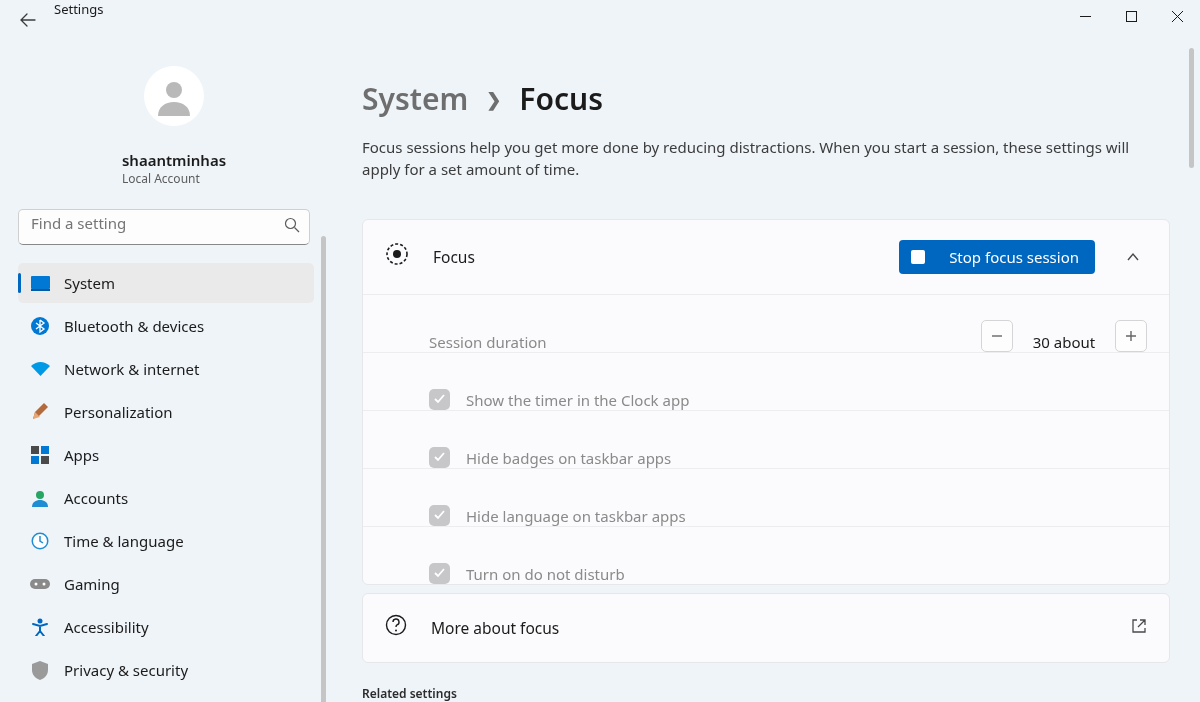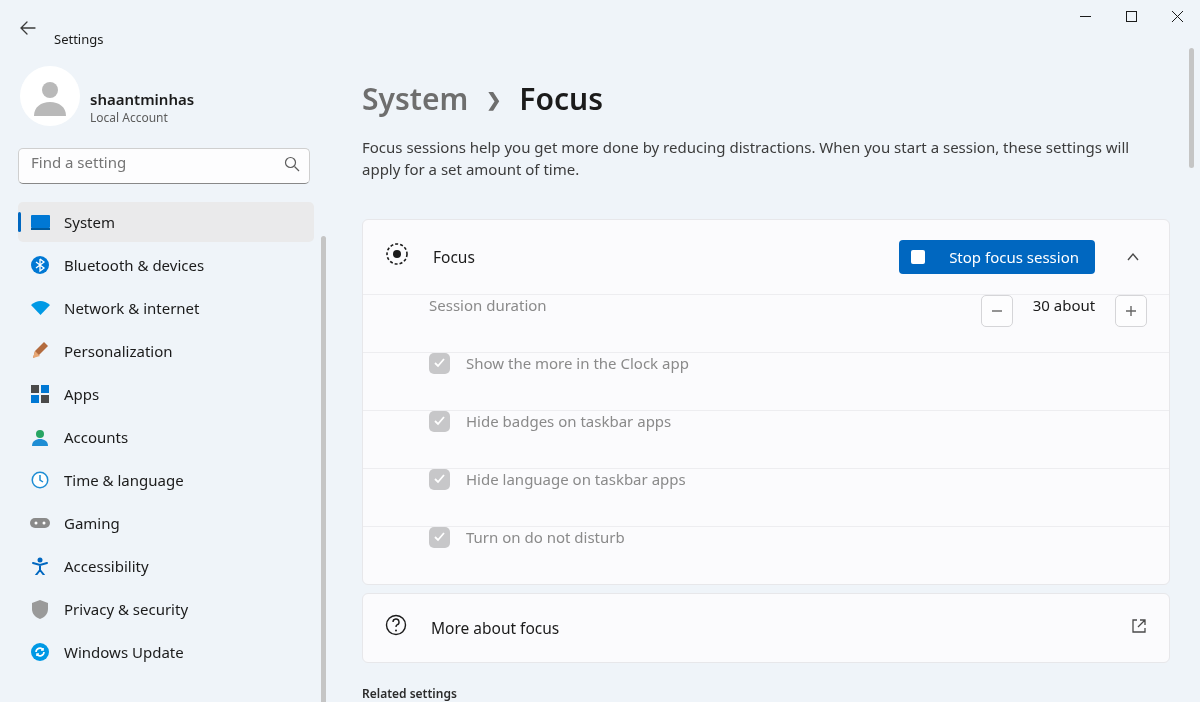--- a/index.html
+++ b/index.html
@@ -1,29 +1,29 @@
 <!DOCTYPE html>
 <html><head>
 <meta charset="utf-8">
 <style>
 * { margin:0; padding:0; box-sizing:border-box; font-family:"Segoe UI Variable","Segoe UI",system-ui,sans-serif; }
 body { width:1200px; height:702px; background:#eff4f9; color:#1b1b1b; overflow:hidden; position:relative; }
 
 
-.titlebar { height:48px; display:flex; align-items:flex-end; padding:0 8px; }
+.titlebar { height:48px; display:flex; align-items:flex-start; padding:0 8px; }
 .titlebar .back { width:40px; height:40px; display:flex; align-items:center; justify-content:center; cursor:pointer; }
 .titlebar .title { font-size:13px; margin-left:6px; }
 .winctrls { position:absolute; top:0; right:0; display:flex; }
 .winctrls div { width:46px; height:32px; display:flex; align-items:center; justify-content:center; cursor:pointer; }
 
 .shell { display:flex; height:calc(702px - 48px); }
 
 
 .sidebar { width:328px; padding:14px 0 0 18px; position:relative; }
-.account { display:flex; align-items:flex-end; gap:10px; padding:4px 0 22px 2px; }
+.account { display:flex; align-items:center; gap:24px; padding:4px 0 22px 2px;flex-direction:column; }
 .avatar { width:60px; height:60px; border-radius:50%; background:#fff; display:flex; align-items:center; justify-content:center; }
 .avatar svg { fill:#b9b9b9; }
 .account-name { font-size:15px; font-weight:600; }
 .account-sub { font-size:12px; color:#5c5c5c; }
 
 .searchbox { margin:0 18px 18px 0; position:relative; }
 .searchbox input { width:100%; height:36px; border:1px solid #cfcfcf; border-bottom:1.5px solid #888; border-radius:5px; background:#fdfdfe; padding:0 38px 8px 12px; font-size:15px; outline:none; }
 .searchbox .mag { position:absolute; right:10px; top:50%; transform:translateY(-50%); }
 
 .nav { list-style:none; padding-right:14px; }
@@ -40,21 +40,21 @@
 .crumb .chev { color:#6e6e6e; font-size:18px; }
 .desc { font-size:15px; color:#3c3c3c; line-height:1.45; margin-bottom:38px; max-width:800px; }
 
 .card { background:#fbfbfd; border:1px solid #e7e7ea; border-radius:6px; margin-bottom:8px; }
 .card-head { height:74px; display:flex; align-items:center; padding:0 22px; gap:24px; }
 .card-head .lbl { font-size:15.5px; flex:1; }
 .primary-btn { background:#0067c0; color:#fff; border:none; border-radius:4px; height:34px; padding:0 16px 0 12px; font-size:15px; display:flex; align-items:center; gap:24px; cursor:pointer; }
 .primary-btn .sq { width:14px; height:14px; background:#fff; border-radius:2px; }
 .expand { width:28px; height:28px; display:flex; align-items:center; justify-content:center; cursor:pointer; }
 
-.row { height:58px; border-top:1px solid #ededf0; display:flex; align-items:flex-start; padding:0 22px 0 66px; gap:16px; font-size:15px; color:#8a8a8a; }
+.row { height:58px; border-top:1px solid #ededf0; display:flex; align-items:flex-end; padding:0 22px 0 66px; gap:16px; font-size:15px; color:#8a8a8a; }
 .row.first { padding-left:66px; }
 .duration-row { justify-content:flex-start; }
 .duration-row .lbl { flex:1; }
 .step { width:32px; height:32px; border:1px solid #d5d5d8; border-radius:5px; background:#fdfdfe; display:flex; align-items:center; justify-content:center; cursor:pointer; color:#666; }
 .dur-val { width:70px; text-align:center; font-size:15px; color:#1b1b1b; }
 .chk { width:21px; height:21px; border-radius:5px; background:#c7c7c9; display:flex; align-items:center; justify-content:center; flex:0 0 21px; }
 .chk svg { stroke:#fff; }
 
 .linkcard { height:70px; display:flex; align-items:center; padding:0 22px; gap:24px; }
 .linkcard .lbl { flex:1; font-size:15.5px; }
@@ -263,21 +263,21 @@
             </svg>
           </button>
       </div>
 
       <div class="row">
         <span class="chk">
             <svg width="12" height="10">
               <path d="M1 5l3 3 6-7" stroke-width="1.8" fill="none"></path>
             </svg>
           </span>
-        <span>Show the more in the Clock app</span>
+        <span>Show the timer in the Clock app</span>
       </div>
       <div class="row">
         <span class="chk">
             <svg width="12" height="10">
               <path d="M1 5l3 3 6-7" stroke-width="1.8" fill="none"></path>
             </svg>
           </span>
         <span>Hide badges on taskbar apps</span>
       </div>
       <div class="row">

